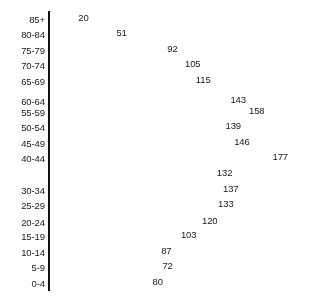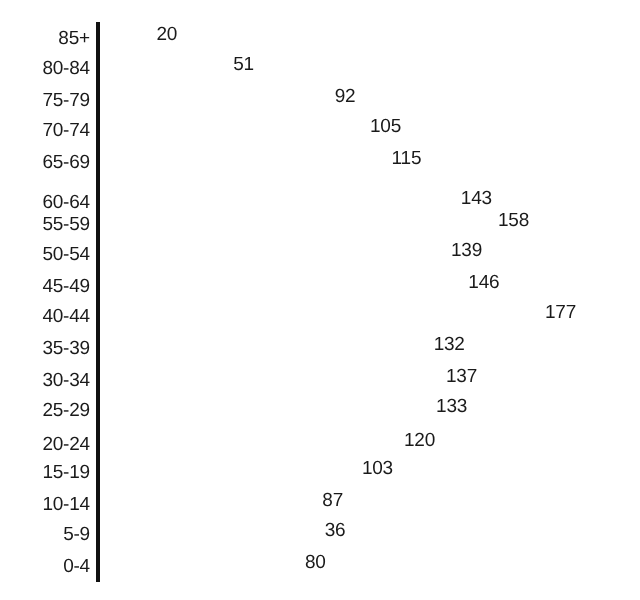--- a/index.html
+++ b/index.html
@@ -147,21 +147,20 @@
           <div class="bar-value" style="left: 230.144px;">146</div>
         </div>
         <div class="bar-row" style="top: 151.45px;">
           <div class="bar-label">40-44</div>
           <div class="bar-track" style="width: 219px;">
             <div class="bar-fill" style="background: rgb(124, 245, 60);"></div>
           </div>
           <div class="bar-value" style="left: 268.5px;">177</div>
         </div>
         <div class="bar-row" style="top: 167px;">
-          <div class="bar-label">35-39</div>
           <div class="bar-track" style="width: 163.322px;">
             <div class="bar-fill" style="background: rgb(124, 245, 60);"></div>
           </div>
           <div class="bar-value" style="left: 212.822px;">132</div>
         </div>
         <div class="bar-row" style="top: 182.55px;">
           <div class="bar-label">30-34</div>
           <div class="bar-track" style="width: 169.508px;">
             <div class="bar-fill" style="background: rgb(124, 245, 60);"></div>
           </div>
@@ -193,21 +192,21 @@
           <div class="bar-track" style="width: 107.644px;">
             <div class="bar-fill" style="background: rgb(124, 245, 60);"></div>
           </div>
           <div class="bar-value" style="left: 157.144px;">87</div>
         </div>
         <div class="bar-row" style="top: 260.3px;">
           <div class="bar-label">5-9</div>
           <div class="bar-track" style="width: 108.881px;">
             <div class="bar-fill" style="background: rgb(124, 245, 60);"></div>
           </div>
-          <div class="bar-value" style="left: 158.381px;">36</div>
+          <div class="bar-value" style="left: 158.381px;">72</div>
         </div>
         <div class="bar-row" style="top: 275.85px;">
           <div class="bar-label">0-4</div>
           <div class="bar-track" style="width: 98.9831px;">
             <div class="bar-fill" style="background: rgb(124, 245, 60);"></div>
           </div>
           <div class="bar-value" style="left: 148.483px;">80</div>
         </div>
       </div>
   </div>

